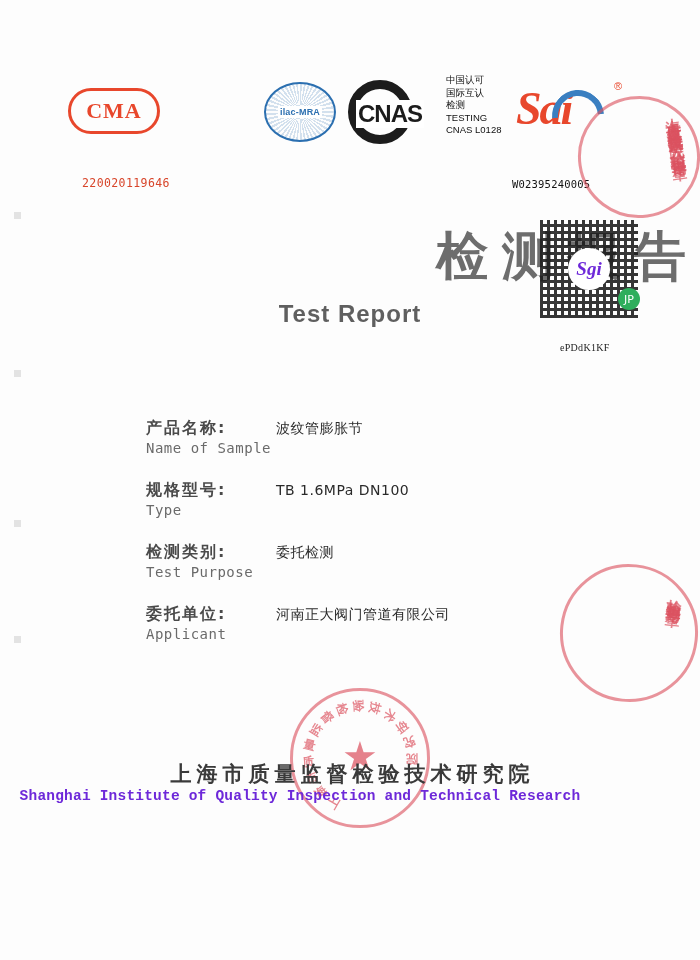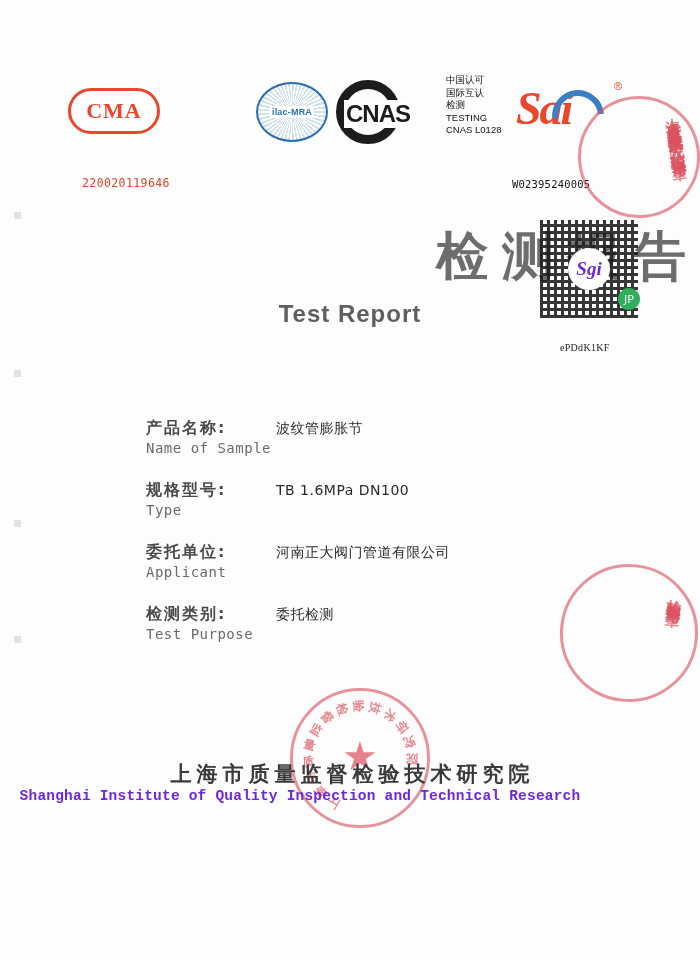--- a/index.html
+++ b/index.html
@@ -45,21 +45,21 @@
     letter-spacing: 1px;
     display: flex;
     align-items: center;
     justify-content: center;
     box-sizing: border-box;
   }
 
   
   .ilac {
     position: absolute;
-    left: 256px;
+    left: 264px;
     top: 14px;
     width: 72px;
     height: 60px;
     border-radius: 50%;
     border: 2px solid #2b6fb0;
     box-sizing: border-box;
     display: flex;
     align-items: center;
     justify-content: center;
     color: #2b6fb0;
@@ -70,21 +70,21 @@
       repeating-conic-gradient(from 0deg, rgba(43,111,176,.20) 0deg 4deg, rgba(255,255,255,0) 4deg 8deg);
   }
   .ilac span {
     background: #ffffff;
     padding: 1px 2px;
   }
 
   
   .cnas {
     position: absolute;
-    left: 336px;
+    left: 348px;
     top: 12px;
     width: 94px;
     height: 64px;
   }
   .cnas .ring {
     position: absolute;
     left: 0; top: 0;
     width: 64px; height: 64px;
     border-radius: 50%;
     border: 9px solid #1c1c1c;
@@ -458,29 +458,29 @@
       <div class="field-value">波纹管膨胀节</div>
     </div>
 
     <div class="field-row">
       <div class="field-label-cn">规格型号:</div>
       <div class="field-label-en">Type</div>
       <div class="field-value">TB 1.6MPa DN100</div>
     </div>
 
     <div class="field-row">
+      <div class="field-label-cn">检测类别:</div>
+      <div class="field-label-en">Test Purpose</div>
+      <div class="field-value">委托检测</div>
+    </div>
+
+    <div class="field-row">
       <div class="field-label-cn">委托单位:</div>
       <div class="field-label-en">Applicant</div>
       <div class="field-value">河南正大阀门管道有限公司</div>
-    </div>
-
-    <div class="field-row">
-      <div class="field-label-cn">检测类别:</div>
-      <div class="field-label-en">Test Purpose</div>
-      <div class="field-value">委托检测</div>
     </div>
   </div>
 
   <div class="seal seal-right-top">
     <div class="seal-col-text" style="right:10px; top:12px;">上海市质量监督检验技术研究院 检验报告专用章</div>
   </div>
 
   <div class="seal seal-right-mid">
     <div class="seal-col-text" style="right:14px; top:16px;">检验检测专用章</div>
   </div>

